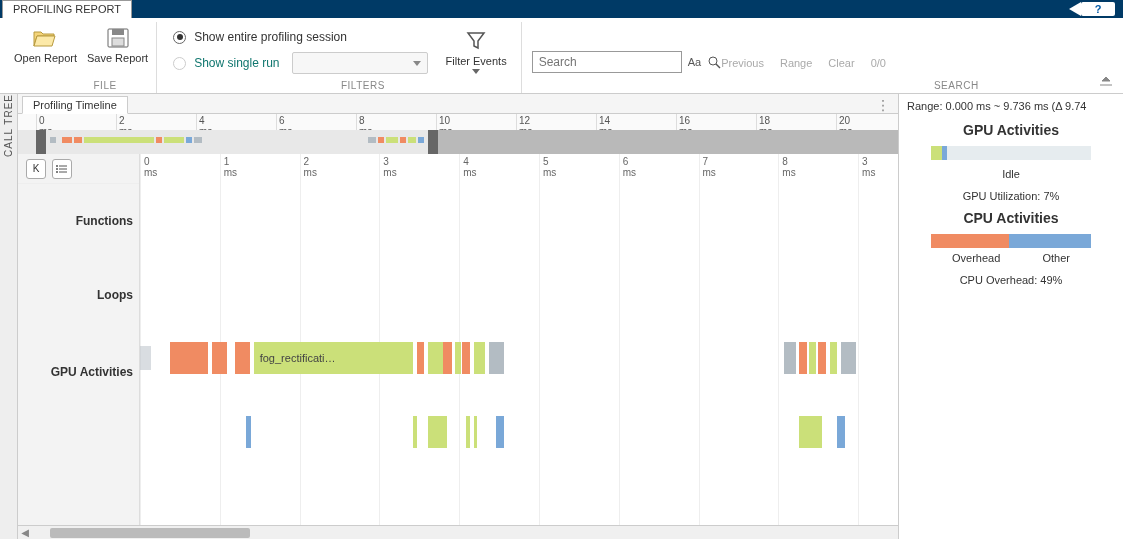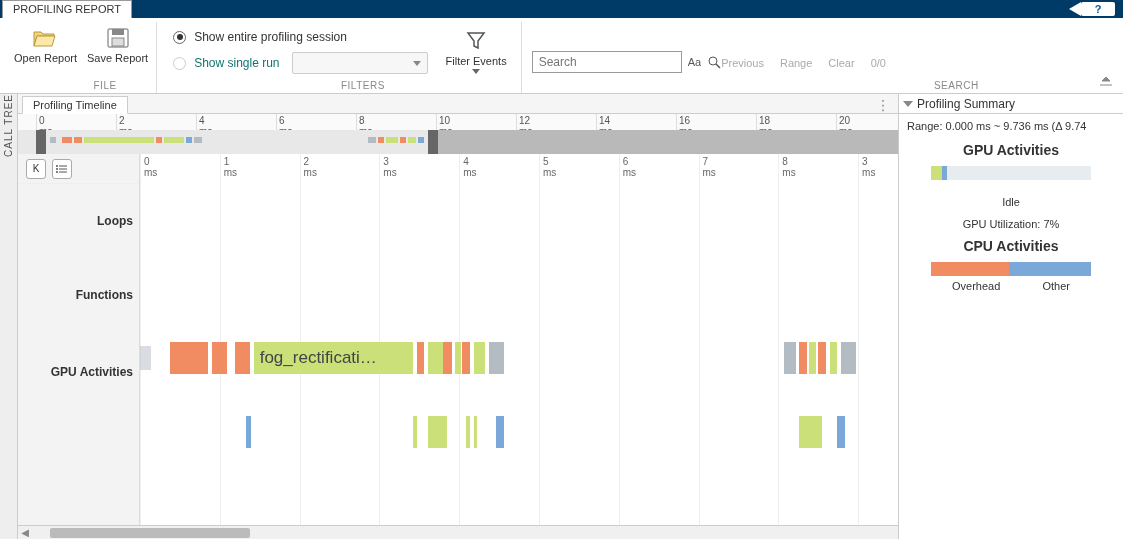--- a/index.html
+++ b/index.html
@@ -67,35 +67,35 @@
 .row-labels .controls { height:30px; display:flex; align-items:center; gap:6px; padding-left:8px; border-bottom:1px solid #eee;}
 .row-labels .controls .sq { width:20px; height:20px; border:1px solid #aaa; border-radius:3px; display:flex; align-items:center; justify-content:center; font-size:10px; background:#fff;}
 .row-labels .lbl { flex:0 0 74px; display:flex; align-items:center; justify-content:flex-end; padding-right:6px; font-size:12px; font-weight:bold; color:#333;}
 .row-labels .lbl:last-child { flex:0 0 80px;}
 .tracks { flex:1; position:relative; min-width:0;}
 .tracks .grid { position:absolute; inset:0;}
 .tracks .gline { position:absolute; top:0; bottom:0; border-left:1px solid #eee;}
 .tracks .gline span { position:absolute; top:2px; left:3px; font-size:10px; color:#666;}
 .track { position:absolute; left:0; right:0;}
 .track .seg { position:absolute; top:0; bottom:0;}
-.track .seg.label { display:flex; align-items:center; padding-left:6px; font-size:17px; color:#444; overflow:hidden; white-space:nowrap;}
+.track .seg.label { display:flex; align-items:center; padding-left:6px; font-size:11px; color:#444; overflow:hidden; white-space:nowrap;}
 .bottom-scroll { height:14px; border-top:1px solid #ccc; background:#f0f0f0; display:flex; align-items:center;}
 .bottom-scroll .thumb { height:10px; background:#bbb; border-radius:2px; margin-left:18px; width:200px;}
 .bottom-scroll .arrow { width:14px; text-align:center; color:#888; font-size:10px;}
 
 
 .right-panel { width:224px; display:flex; flex-direction:column; background:#fff;}
 .rp-header { height:20px; border-bottom:1px solid #ccc; display:flex; align-items:center; gap:4px; padding-left:4px; font-size:12px; color:#333;}
 .rp-header .tri { width:0; height:0; border-left:5px solid transparent; border-right:5px solid transparent; border-top:6px solid #888;}
 .rp-body { padding:6px 8px; font-size:12px; overflow:hidden;}
 .rp-body .range { font-size:11px; color:#333; margin-bottom:10px; white-space:nowrap;}
 .rp-body h3 { text-align:center; font-size:14px; font-weight:bold; margin:8px 0;}
 .activity-bar { height:14px; width:160px; margin:0 auto; position:relative; background:#e6ecef;}
 .activity-bar .part { position:absolute; top:0; bottom:0;}
-.bar-label { text-align:center; font-size:11px; margin-top:16px;}
+.bar-label { text-align:center; font-size:11px; margin-top:8px;}
 .util { text-align:center; font-size:11px; margin-top:10px;}
 .cpu-bar { height:14px; width:160px; margin:0 auto; display:flex;}
 .cpu-legend { display:flex; justify-content:space-around; width:160px; margin:4px auto 0; font-size:11px;}
 
 
 .c-orange { background:#f08b62;}
 .c-green { background:#cbe079;}
 .c-blue { background:#7aa8d8;}
 .c-grey { background:#b3bcc3;}
 </style>
@@ -256,22 +256,22 @@
             <svg width="12" height="10" viewBox="0 0 12 10">
                 <line x1="3" y1="2" x2="11" y2="2" stroke="#555"></line>
                 <line x1="3" y1="5" x2="11" y2="5" stroke="#555"></line>
                 <line x1="3" y1="8" x2="11" y2="8" stroke="#555"></line>
                 <circle cx="1" cy="2" r="1" fill="#555"></circle>
                 <circle cx="1" cy="5" r="1" fill="#555"></circle>
                 <circle cx="1" cy="8" r="1" fill="#555"></circle>
               </svg>
           </div>
         </div>
+        <div class="lbl">Functions</div>
         <div class="lbl">Loops</div>
-        <div class="lbl">Functions</div>
         <div class="lbl">GPU Activities</div>
       </div>
       <div class="tracks" id="tracks">
         <div class="grid" id="grid">
             <div class="gline" style="left: 0px;">
               <span>0 ms</span>
             </div>
             <div class="gline" style="left: 79.7895px;">
               <span>1 ms</span>
             </div>
@@ -336,37 +336,34 @@
       </div>
     </div>
 
     <div class="bottom-scroll">
       <span class="arrow">◀</span>
       <div class="thumb"></div>
     </div>
   </div>
 
   <div class="right-panel">
-    <div class="rp-header">
-      <span class="tri"></span>
-      <span>Profiling Summary</span>
-    </div>
     <div class="rp-body">
       <div class="range">Range: 0.000 ms ~ 9.736 ms (Δ 9.74</div>
       <h3>GPU Activities</h3>
       <div class="activity-bar">
         <div class="part c-green" style="left:0; width:7%;"></div>
         <div class="part c-blue" style="left:7%; width:3%;"></div>
       </div>
       <div class="bar-label">Idle</div>
       <div class="util">GPU Utilization: 7%</div>
       <h3>CPU Activities</h3>
       <div class="cpu-bar">
         <div class="c-orange" style="width:49%;"></div>
         <div class="c-blue" style="width:51%;"></div>
       </div>
       <div class="cpu-legend">
         <span>Overhead</span>
         <span>Other</span>
       </div>
+      <div class="util">CPU Overhead: 49%</div>
     </div>
   </div>
 </div>
 
 </body></html>

